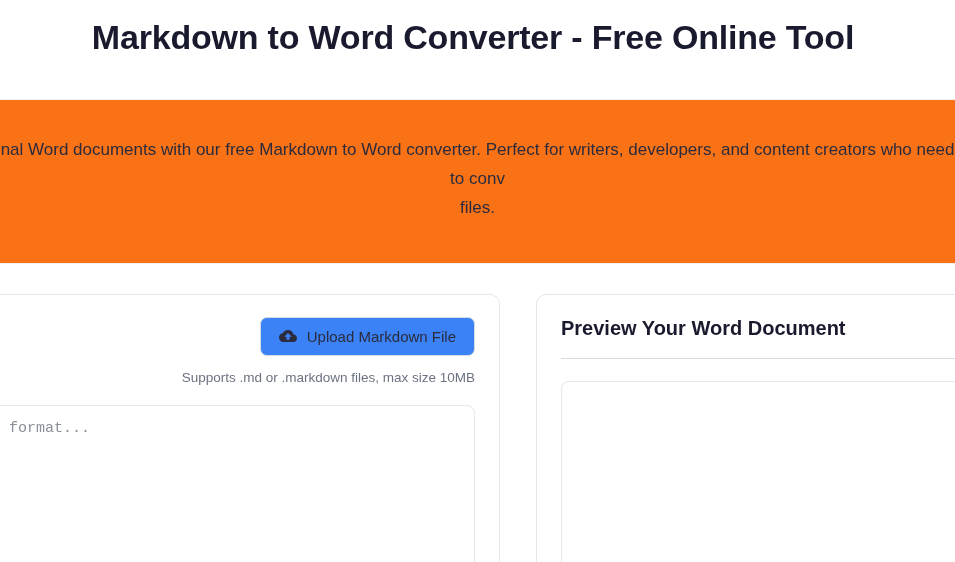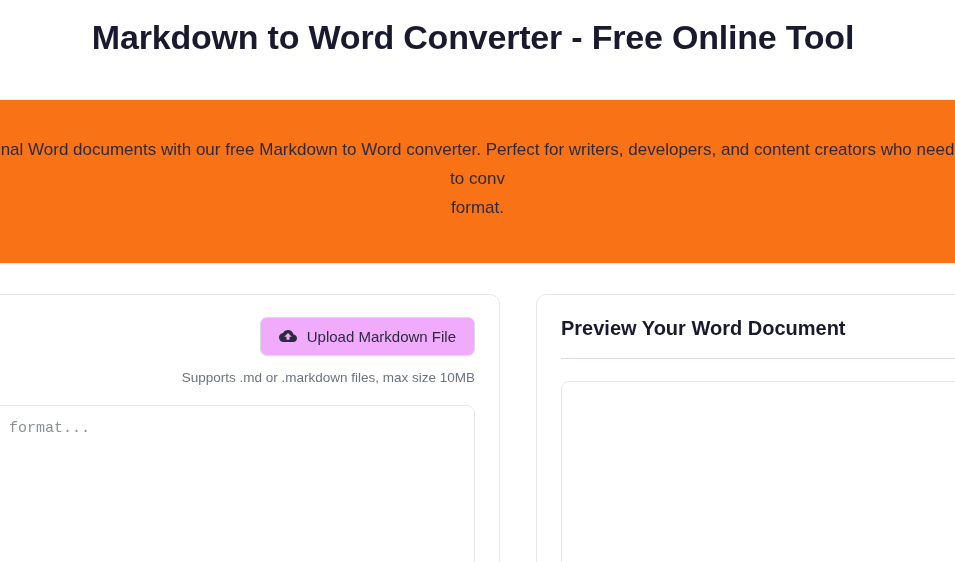--- a/index.html
+++ b/index.html
@@ -59,21 +59,21 @@
     }
     .upload-row {
       display: flex;
       justify-content: flex-end;
       align-items: center;
     }
     .upload-button {
       display: inline-flex;
       align-items: center;
       gap: 10px;
-      background: #f0abfc;
+      background: #3b82f6;
       border: 1px solid #d7dce2;
       border-radius: 7px;
       padding: 10px 18px;
       font-size: 15px;
       color: #2b2b3d;
       cursor: pointer;
       font-weight: 400;
     }
     .cloud-icon {
       width: 18px;
@@ -127,21 +127,21 @@
   </style>
 </head>
 <body>
 
 <div class="header-section">
   <h1 class="page-title">Markdown to Word Converter - Free Online Tool</h1>
 </div>
 
 <div class="description-band">
   <div class="description-text">nal Word documents with our free Markdown to Word converter. Perfect for writers, developers, and content creators who need to conv</div>
-  <div class="description-text">format.</div>
+  <div class="description-text">files.</div>
 </div>
 
 <div class="main-area">
 
   <div class="card card-left">
     <div class="upload-row">
       <button class="upload-button">
         <span class="cloud-icon">
           <svg viewBox="0 0 24 18" width="18" height="14">
             <path d="M19.35 7.04C18.67 3.59 15.64 1 12 1 9.11 1 6.6 2.64 5.35 5.04 2.34 5.36 0 7.91 0 11c0 3.31 2.69 6 6 6h13c2.76 0 5-2.24 5-5 0-2.64-2.05-4.78-4.65-4.96zM14 10v4h-4v-4H7l5-5 5 5h-3z" fill="#2b2b3d"></path>

